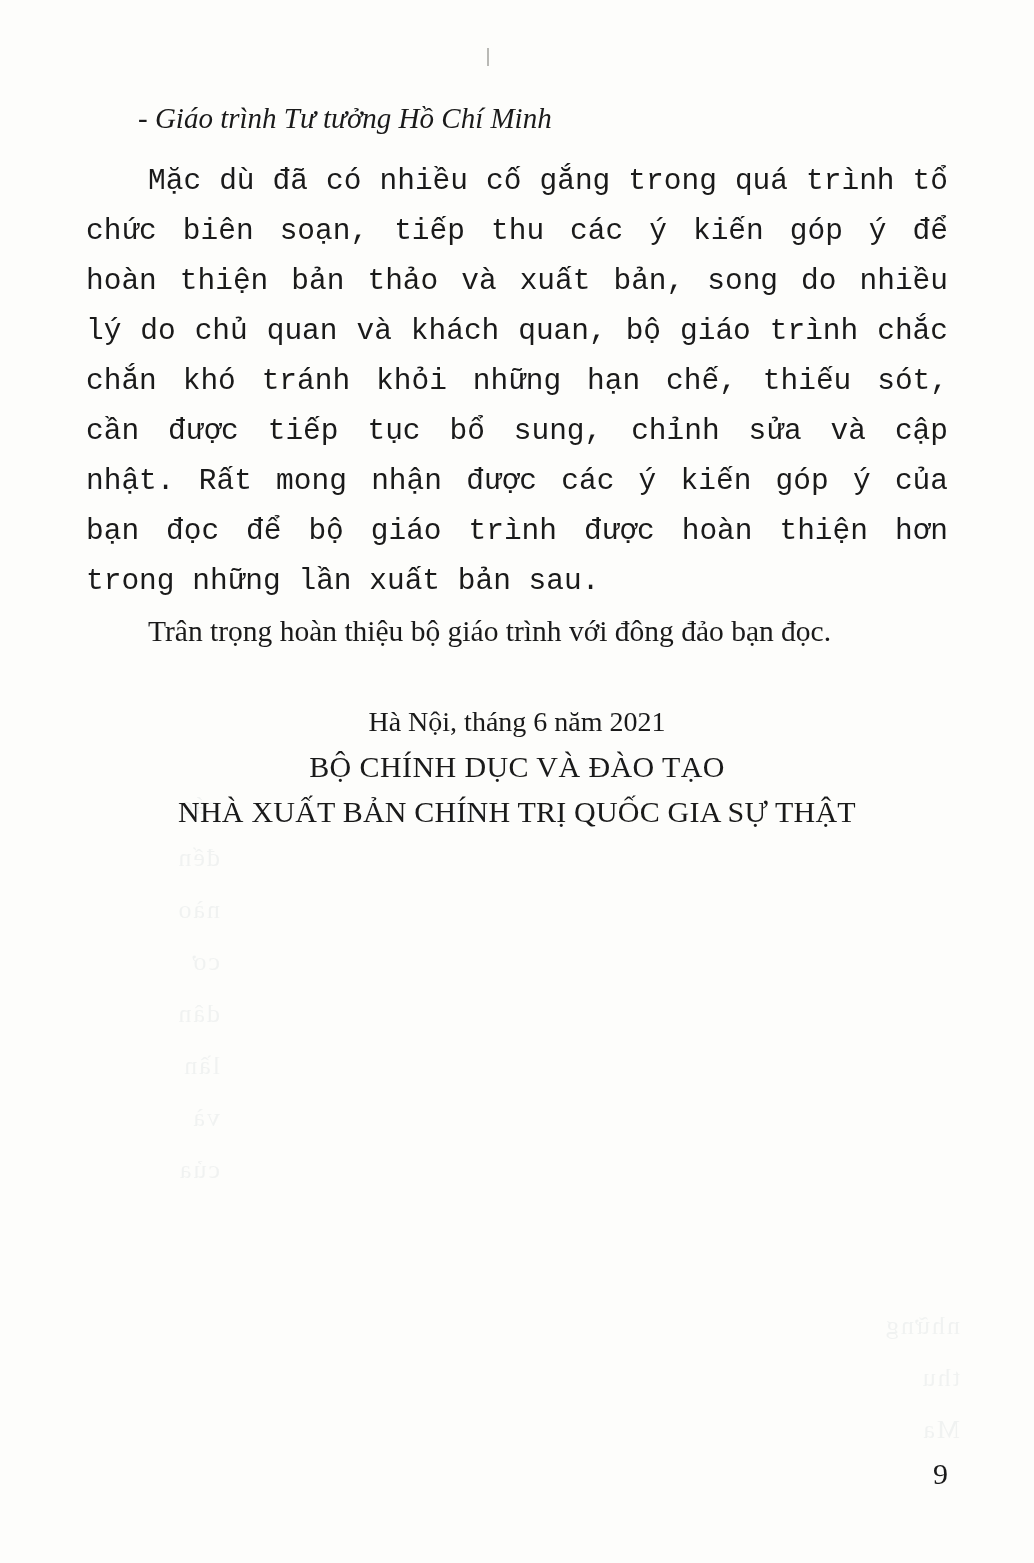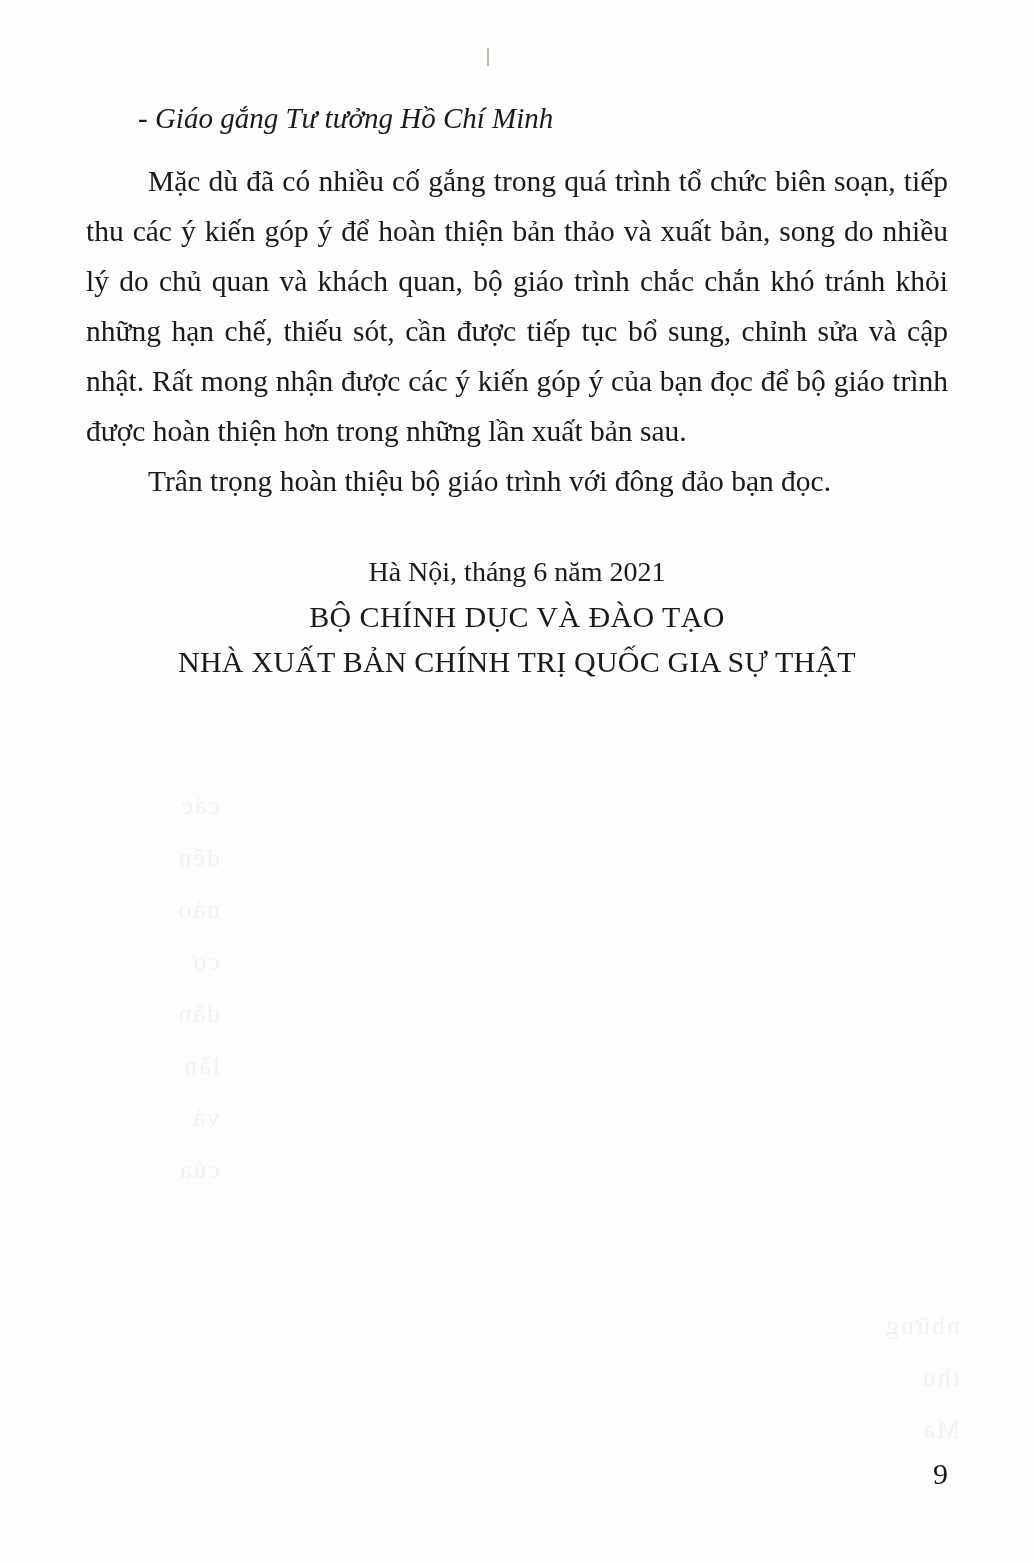--- a/index.html
+++ b/index.html
@@ -61,21 +61,21 @@
 
   p.body-par {
     font-size: 29.5px;
     line-height: 50px;
     text-align: justify;
     text-align-last: left;
     margin: 0;
     text-indent: 62px;
     hyphens: none;
   }
-  p.first-par { margin-top: 14px; }
+  p.first-par { margin-top: 14px; font-family: Liberation Mono, monospace; }
   p.spaced { margin-top: 0px; }
 
   .signature {
     margin-top: 44px;
     text-align: center;
   }
   .sig-date {
     font-size: 28px;
     line-height: 44px;
   }
@@ -118,21 +118,21 @@
 lần
 và
 của</div>
     <div class="ghost-col right" style="white-space: pre;">những
 thu
 Ma</div>
   </div>
 
   <div class="content">
 
-    <div class="bullet-line">- Giáo gắng Tư tưởng Hồ Chí Minh</div>
+    <div class="bullet-line">- Giáo trình Tư tưởng Hồ Chí Minh</div>
 
     <p class="body-par first-par">Mặc dù đã có nhiều cố gắng trong quá trình tổ chức biên soạn, tiếp thu các ý kiến góp ý để hoàn thiện bản thảo và xuất bản, song do nhiều lý do chủ quan và khách quan, bộ giáo trình chắc chắn khó tránh khỏi những hạn chế, thiếu sót, cần được tiếp tục bổ sung, chỉnh sửa và cập nhật. Rất mong nhận được các ý kiến góp ý của bạn đọc để bộ giáo trình được hoàn thiện hơn trong những lần xuất bản sau.</p>
     <p class="body-par spaced">Trân trọng hoàn thiệu bộ giáo trình với đông đảo bạn đọc.</p>
 
     <div class="signature">
       <div class="sig-date">Hà Nội, tháng 6 năm 2021</div>
       <div class="sig-org1">BỘ CHÍNH DỤC VÀ ĐÀO TẠO</div>
       <div class="sig-org2">NHÀ XUẤT BẢN CHÍNH TRỊ QUỐC GIA SỰ THẬT</div>
     </div>
 

